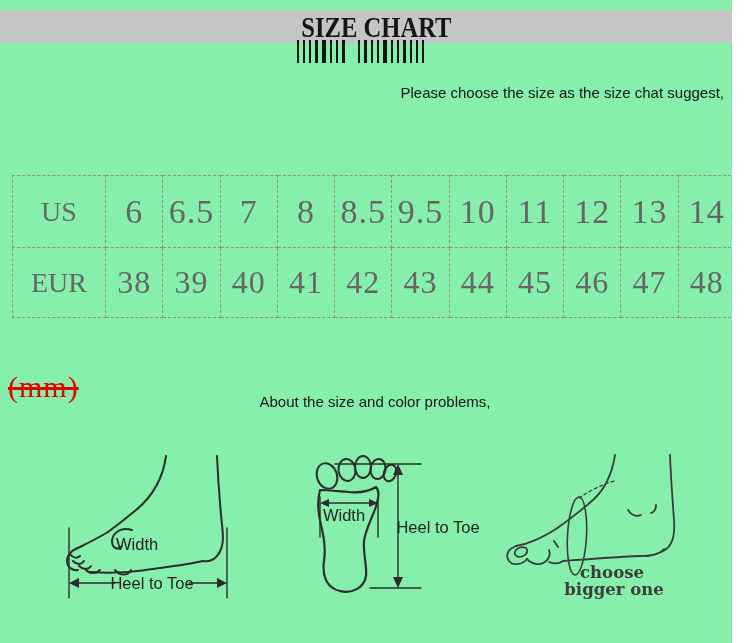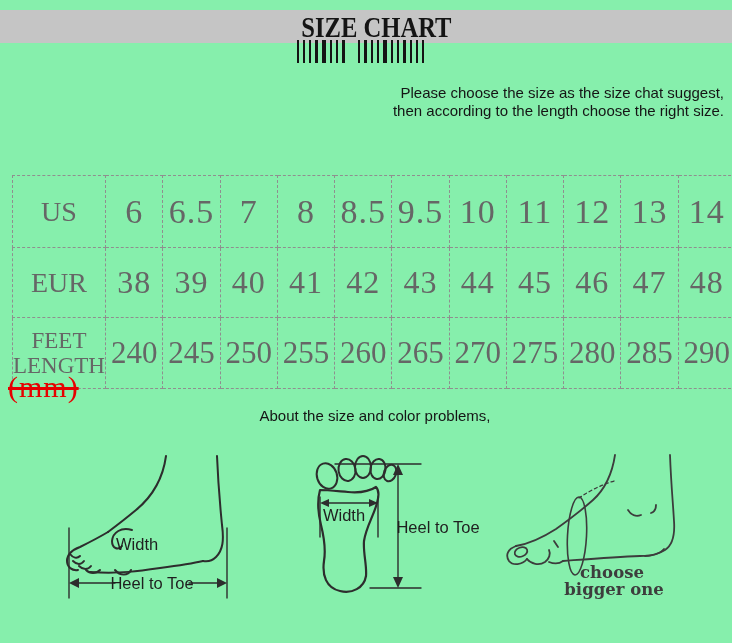--- a/index.html
+++ b/index.html
@@ -34,21 +34,21 @@
   tr:nth-child(3) td.label-cell{font-size:23px;line-height:25px;}
   tr:nth-child(1) td.val-cell{font-size:34px;letter-spacing:1px;}
   tr:nth-child(2) td.val-cell{font-size:32px;letter-spacing:1px;}
   tr:nth-child(3) td.val-cell{font-size:31px;}
 
   .mm-note{position:absolute;left:8px;top:370px;font-family:"Liberation Serif",serif;
            font-weight:normal;font-size:30px;color:#e60000;letter-spacing:1px;
            text-decoration:line-through;background:transparent;}
 
   
-  .clarify{position:absolute;top:407px;left:0;width:750px;text-align:center;
+  .clarify{position:absolute;top:393px;left:0;width:750px;text-align:center;
            font-size:15px;line-height:17px;color:#151515;}
 
   
   .diag{position:absolute;}
   .diag path,.diag line,.diag ellipse{fill:none;stroke-linecap:round;stroke-linejoin:round;}
   .ink1{stroke:#2d2d2d;stroke-width:2;}
   .ink1-thin{stroke:#2d2d2d;stroke-width:1.4;}
   .ink2{stroke:#3c3c3c;stroke-width:1.8;}
   .head1{fill:#2d2d2d;stroke:none;}
   .diag text.lbl{fill:#1f1f1f;font-family:"Liberation Sans",sans-serif;font-size:16.5px;}
@@ -82,21 +82,20 @@
         <div class="bar" style="width: 2px;"></div>
         <div class="bar" style="width: 3px;"></div>
         <div class="bar" style="width: 2px;"></div>
         <div class="bar" style="width: 2px;"></div>
         <div class="bar" style="width: 2px;"></div>
       </div>
   </div>
 
   <div class="intro">
     <div>Please choose the size as the size chat suggest,</div>
-    <div>then according to the length choose the right size.</div>
   </div>
 
   <table class="size-table">
     <tbody id="table-body">
         <tr>
           <td class="label-cell">US</td>
           <td class="val-cell">6</td>
           <td class="val-cell">6.5</td>
           <td class="val-cell">7</td>
           <td class="val-cell">8</td>
@@ -115,34 +114,20 @@
           <td class="val-cell">40</td>
           <td class="val-cell">41</td>
           <td class="val-cell">42</td>
           <td class="val-cell">43</td>
           <td class="val-cell">44</td>
           <td class="val-cell">45</td>
           <td class="val-cell">46</td>
           <td class="val-cell">47</td>
           <td class="val-cell">48</td>
         </tr>
-        <tr>
-          <td class="label-cell">FEET<br>LENGTH</td>
-          <td class="val-cell">240</td>
-          <td class="val-cell">245</td>
-          <td class="val-cell">250</td>
-          <td class="val-cell">255</td>
-          <td class="val-cell">260</td>
-          <td class="val-cell">265</td>
-          <td class="val-cell">270</td>
-          <td class="val-cell">275</td>
-          <td class="val-cell">280</td>
-          <td class="val-cell">285</td>
-          <td class="val-cell">290</td>
-        </tr>
       </tbody>
   </table>
 
   <div class="mm-note">(mm)</div>
 
   <div class="clarify">
     <div>About the size and color problems,</div>
   </div>
 
   <svg class="diag" style="left:20px;top:450px;" width="260" height="185" viewBox="0 0 260 185">

